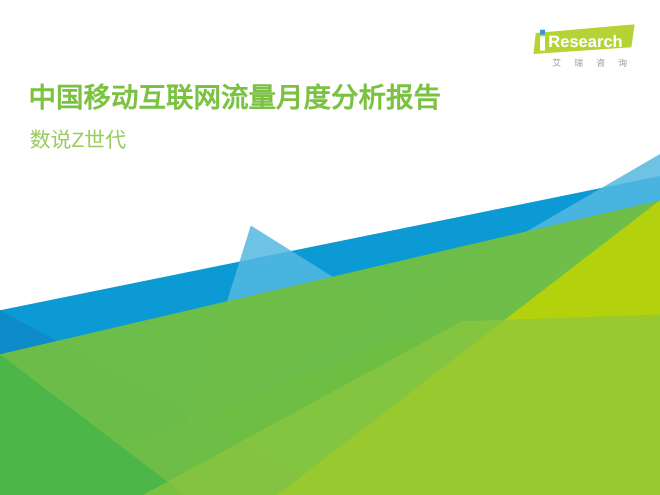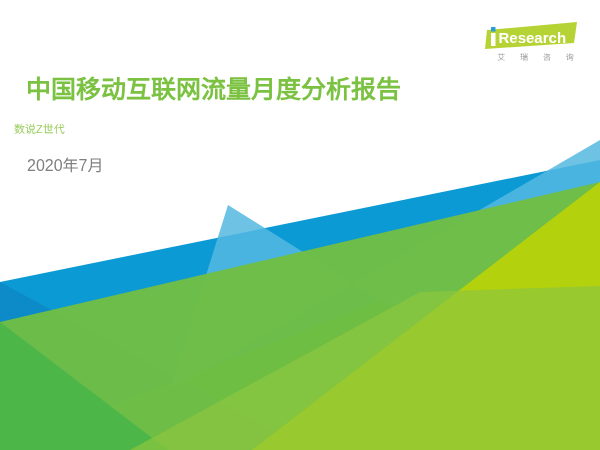--- a/index.html
+++ b/index.html
@@ -40,49 +40,48 @@
   }
   #logo-mark {
     position: absolute;
     left: 0;
     top: 0;
     width: 96px;
     height: 30px;
   }
   #logo-sub {
     position: absolute;
-    left: 8px;
+    left: 18px;
     top: 30px;
     width: 92px;
-    text-align: center;
     font-size: 8px;
     letter-spacing: 5px;
     color: #9a9a9a;
     line-height: 12px;
     white-space: nowrap;
-    font-family: Liberation Mono, monospace;
+    font-family: Liberation Serif, serif;
   }
 
   
   #title {
     position: absolute;
     left: 26px;
     top: 70px;
     font-size: 25px;
     font-weight: bold;
     color: #7CC242;
     letter-spacing: 0px;
     line-height: 38px;
     white-space: nowrap;
   }
   #subtitle {
     position: absolute;
-    left: 14px;
+    left: 27px;
     top: 117px;
-    font-size: 11px;
+    font-size: 19px;
     font-weight: normal;
     color: #9ACD5E;
     line-height: 24px;
     white-space: nowrap;
   }
   #date {
     position: absolute;
     left: 27px;
     top: 154px;
     font-size: 16px;
@@ -148,15 +147,14 @@
 
       <text x="29" y="42" font-family="Liberation Sans, DejaVu Sans, sans-serif" font-size="30" font-weight="bold" fill="#FFFFFF">Research</text>
     </svg>
     <div id="logo-sub">艾 瑞 咨 询</div>
   </div>
 
   <div id="title">中国移动互联网流量月度分析报告</div>
 
   <div id="subtitle">数说Z世代</div>
 
-  <div id="date">2020年7月</div>
 
 </div>
 
 </body></html>

